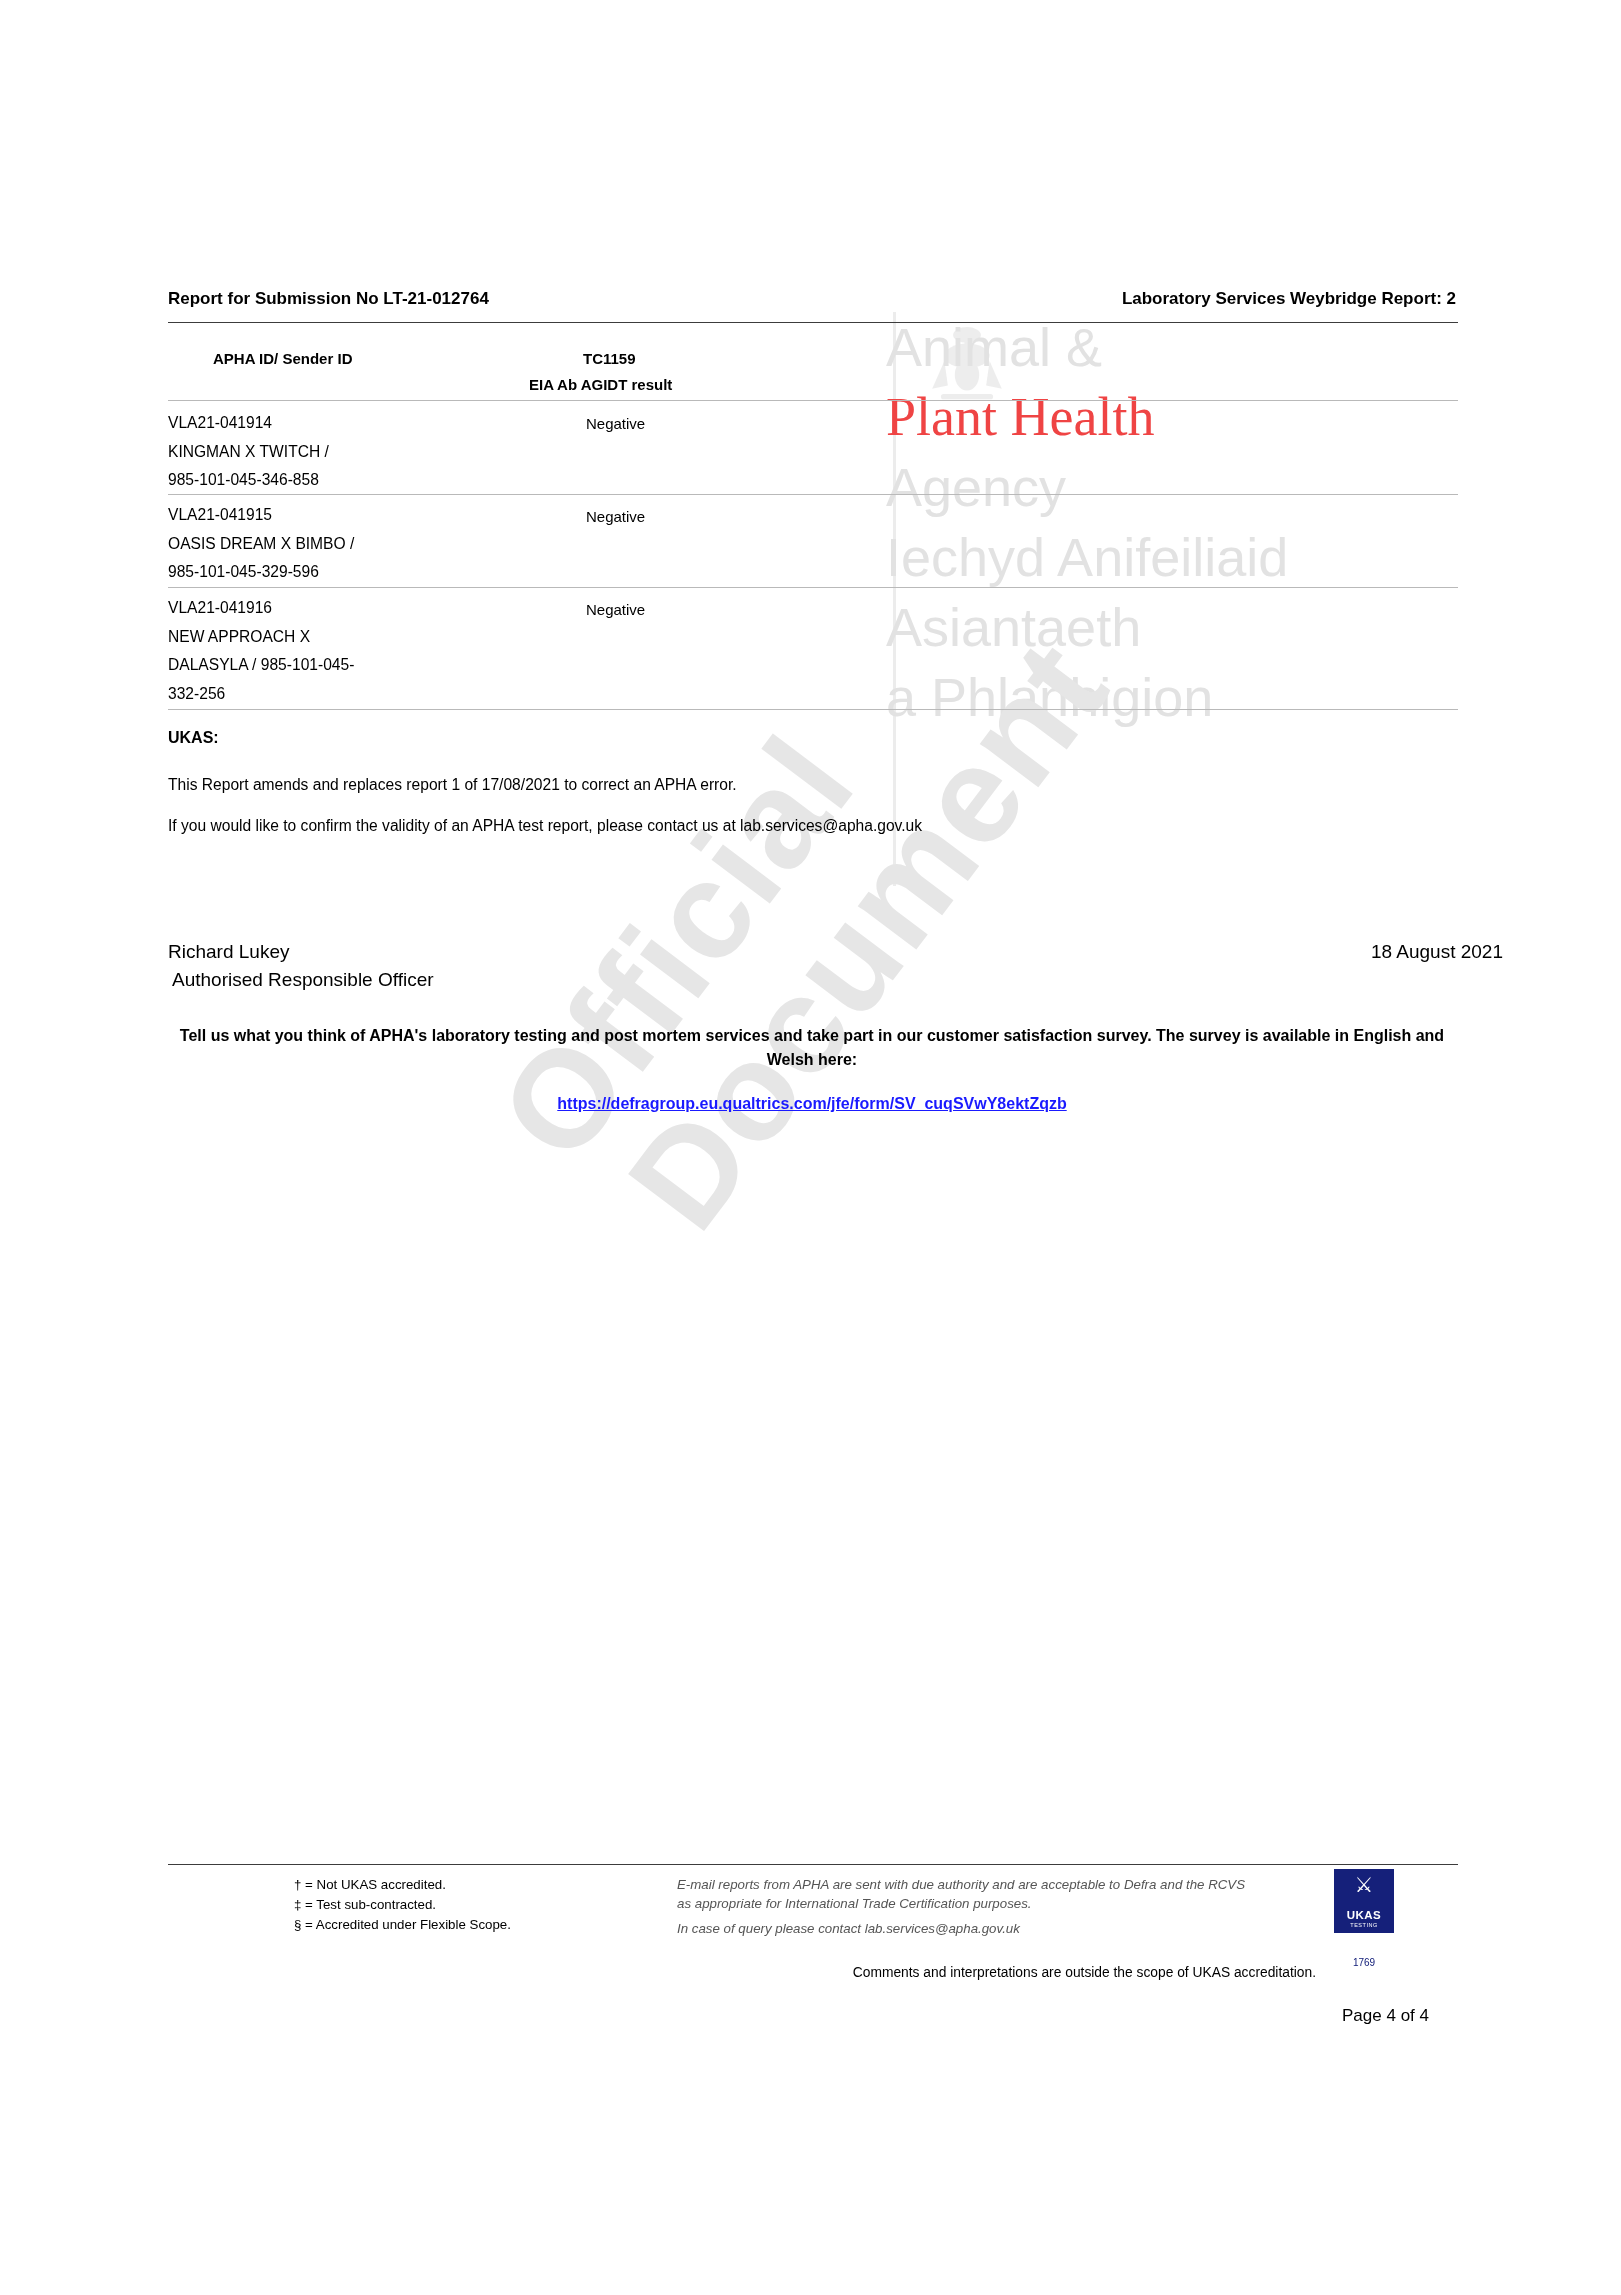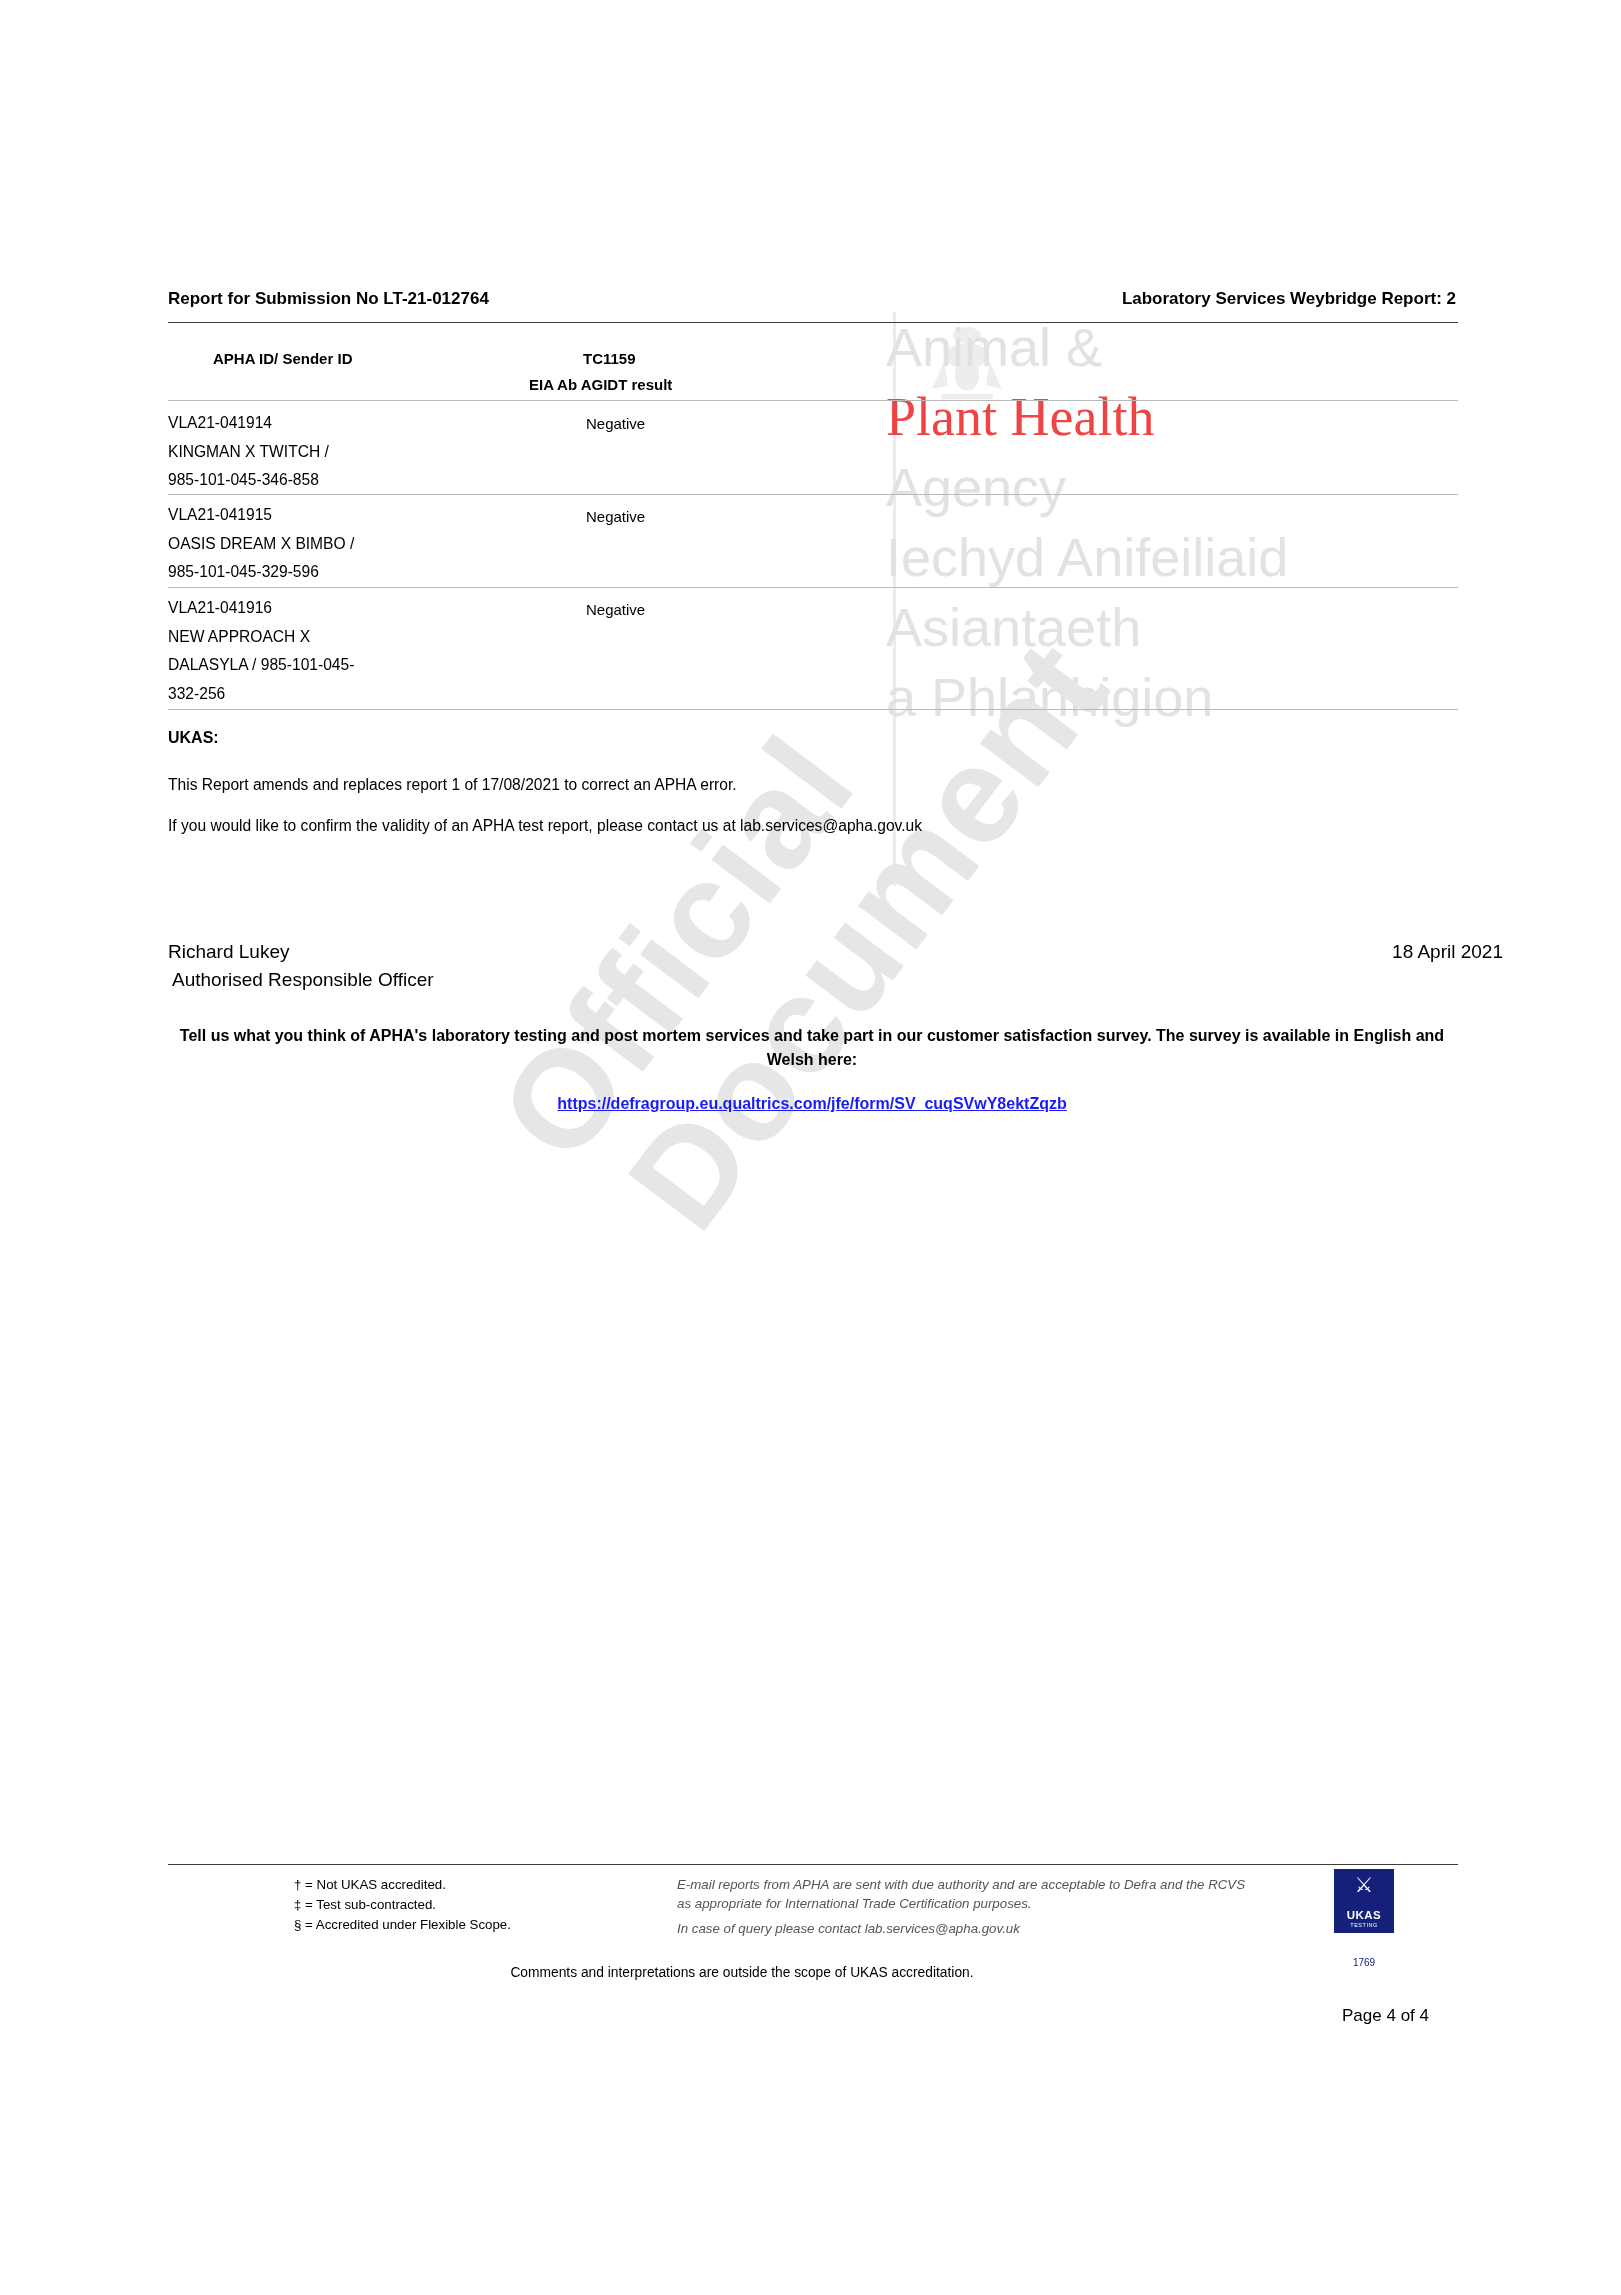--- a/index.html
+++ b/index.html
@@ -199,21 +199,21 @@
     font-style: italic;
     line-height: 19px;
     color: #555;
   }
   .foot-mid .q { margin-top: 6.4px; display:block; }
   .foot-comments {
     position: absolute;
     left: 168px;
     top: 1965px;
     width: 1148px;
-    text-align: center;
+    text-align: right;
     font-size: 13.8px;
   }
   .page-num {
     position: absolute;
     right: 241px;
     top: 2006px;
     font-size: 17px;
   }
   .ukas {
     position: absolute;
@@ -306,21 +306,21 @@
 332-256</div>
     <div class="row-res" style="top:601px;">Negative</div>
     <div class="rule rule-light" style="left:168px; top:709px; width:1290px;"></div>
 
     <div class="note-label">UKAS:</div>
     <div class="note-line" style="top:776px;">This Report amends and replaces report 1 of 17/08/2021 to correct an APHA error.</div>
     <div class="note-line" style="top:817px;">If you would like to confirm the validity of an APHA test report, please contact us at lab.services@apha.gov.uk</div>
 
     <div class="sig-name">Richard Lukey</div>
     <div class="sig-role">Authorised Responsible Officer</div>
-    <div class="sig-date">18 April 2021</div>
+    <div class="sig-date">18 August 2021</div>
 
     <div class="survey">Tell us what you think of APHA's laboratory testing and post mortem services and take part in our customer satisfaction survey.  The survey is available in English and Welsh here:</div>
     <a class="survey-link" href="#">https://defragroup.eu.qualtrics.com/jfe/form/SV_cuqSVwY8ektZqzb</a>
 
     <div class="foot-rule"></div>
     <div class="foot-left">
       <div>† = Not UKAS accredited.</div>
       <div>‡ = Test sub-contracted.</div>
       <div>§ = Accredited under Flexible Scope.</div>
     </div>

